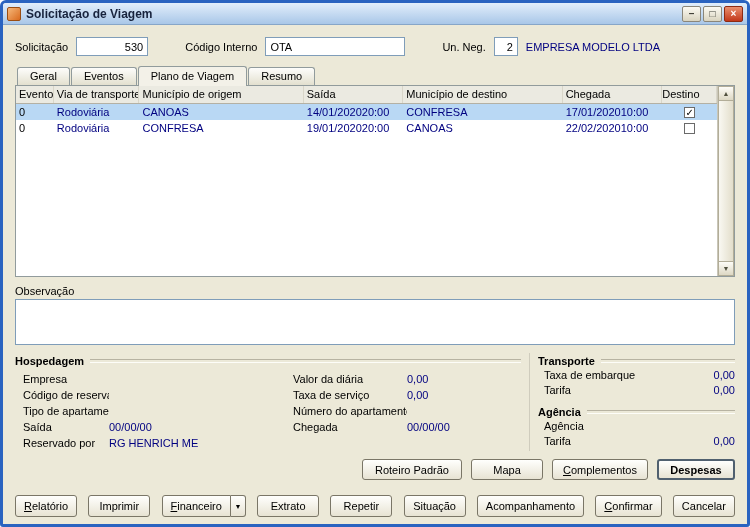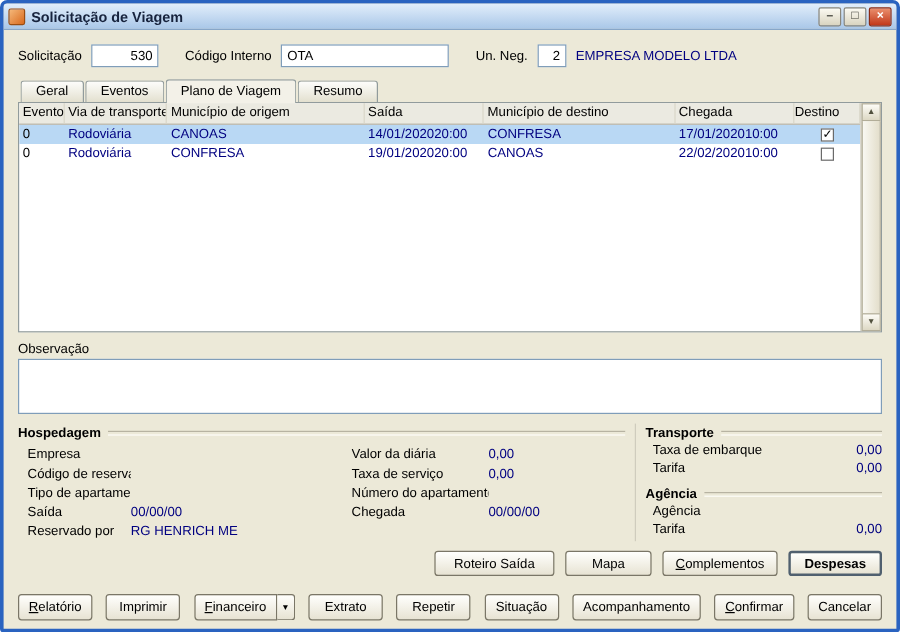--- a/index.html
+++ b/index.html
@@ -10,24 +10,24 @@
   .app-icon{width:14px;height:14px;border:1px solid #9a4d12;border-radius:2px;background:linear-gradient(135deg,#f5b87a,#d96a1e);flex:0 0 auto}
   .titlebar .title{flex:1;font-weight:bold;font-size:12px;color:#17233d;white-space:nowrap;overflow:hidden}
   .winbtns{display:flex;gap:2px}
   .winbtn{width:19px;height:16px;border:1px solid #8a867a;border-radius:2px;background:linear-gradient(#fcfaf2,#d9d4c0);font:bold 10px "Liberation Sans",sans-serif;line-height:13px;text-align:center;color:#3c3c34;cursor:pointer;padding:0}
   .winbtn.close{background:linear-gradient(#ea8f6d,#c2381a);border-color:#8d2a12;color:#fff}
   .content{flex:1;display:flex;flex-direction:column;padding:4px 12px 7px}
   
   .header-fields{display:flex;align-items:center;gap:8px;margin:8px 0 9px;flex:0 0 auto}
   .inp{height:19px;border:1px solid #7f9db9;background:#fff;font:11px "Liberation Sans",sans-serif;color:#000;padding:0 4px}
   .inp.num{text-align:right}
-  .inp.w-solic{width:56px}
+  .inp.w-solic{width:72px}
   .inp.w-cod{width:140px}
   .inp.w-un{width:24px}
-  .ml{margin-left:14px}
+  .ml{margin-left:29px}
   .company{color:#000080;white-space:nowrap}
   
   .tab-strip{display:flex;align-items:flex-end;height:20px;padding-left:2px;position:relative;z-index:2;flex:0 0 auto}
   .tab{height:18px;line-height:17px;padding:0 12px;border:1px solid #919b9c;border-bottom:none;border-radius:3px 3px 0 0;background:linear-gradient(#fdfdfb,#e3e0cf);margin-right:1px;cursor:pointer;white-space:nowrap}
   .tab.active{height:20px;line-height:19px;background:#f3f1e8;margin-bottom:-1px;font-weight:normal}
   
   .table-frame{border:1px solid #919b9c;background:#fff;height:192px;position:relative;padding-right:17px;display:flex;flex-direction:column;flex:0 0 auto}
   .thead{display:flex;height:18px;background:#ebeae1;border-bottom:1px solid #b4b1a4;flex:0 0 auto}
   .thead .c{border-right:1px solid #d9d6c9;line-height:17px;color:#000;background:transparent}
   .c{overflow:hidden;white-space:nowrap;padding-left:3px}
@@ -224,21 +224,21 @@
           </div>
           <div class="tv-row">
             <span class="lbl" data-name="agencia-tarifa-label">Tarifa</span>
             <span class="val" data-name="agencia-tarifa-value">0,00</span>
           </div>
         </div>
       </div>
     </div>
 
     <div class="mid-buttons" data-name="mid-buttons">
-        <button class="btn" data-name="roteiro-padrao-button">Roteiro Saída</button>
+        <button class="btn" data-name="roteiro-padrao-button">Roteiro Padrão</button>
         <button class="btn" data-name="mapa-button">Mapa</button>
         <button class="btn" data-name="complementos-button"><u>C</u>omplementos</button>
         <button class="btn default" data-name="despesas-button">Despesas</button>
       </div>
     <div class="bottom-buttons" data-name="bottom-buttons">
         <button class="btn" data-name="relatorio-button"><u>R</u>elatório</button>
         <button class="btn" data-name="imprimir-button">Imprimir</button>
         <span class="btn-group" data-name="financeiro-button-group">
           <button class="btn main" data-name="financeiro-button"><u>F</u>inanceiro</button>
           <button class="btn drop-btn" data-name="financeiro-dropdown-button">▼</button>

